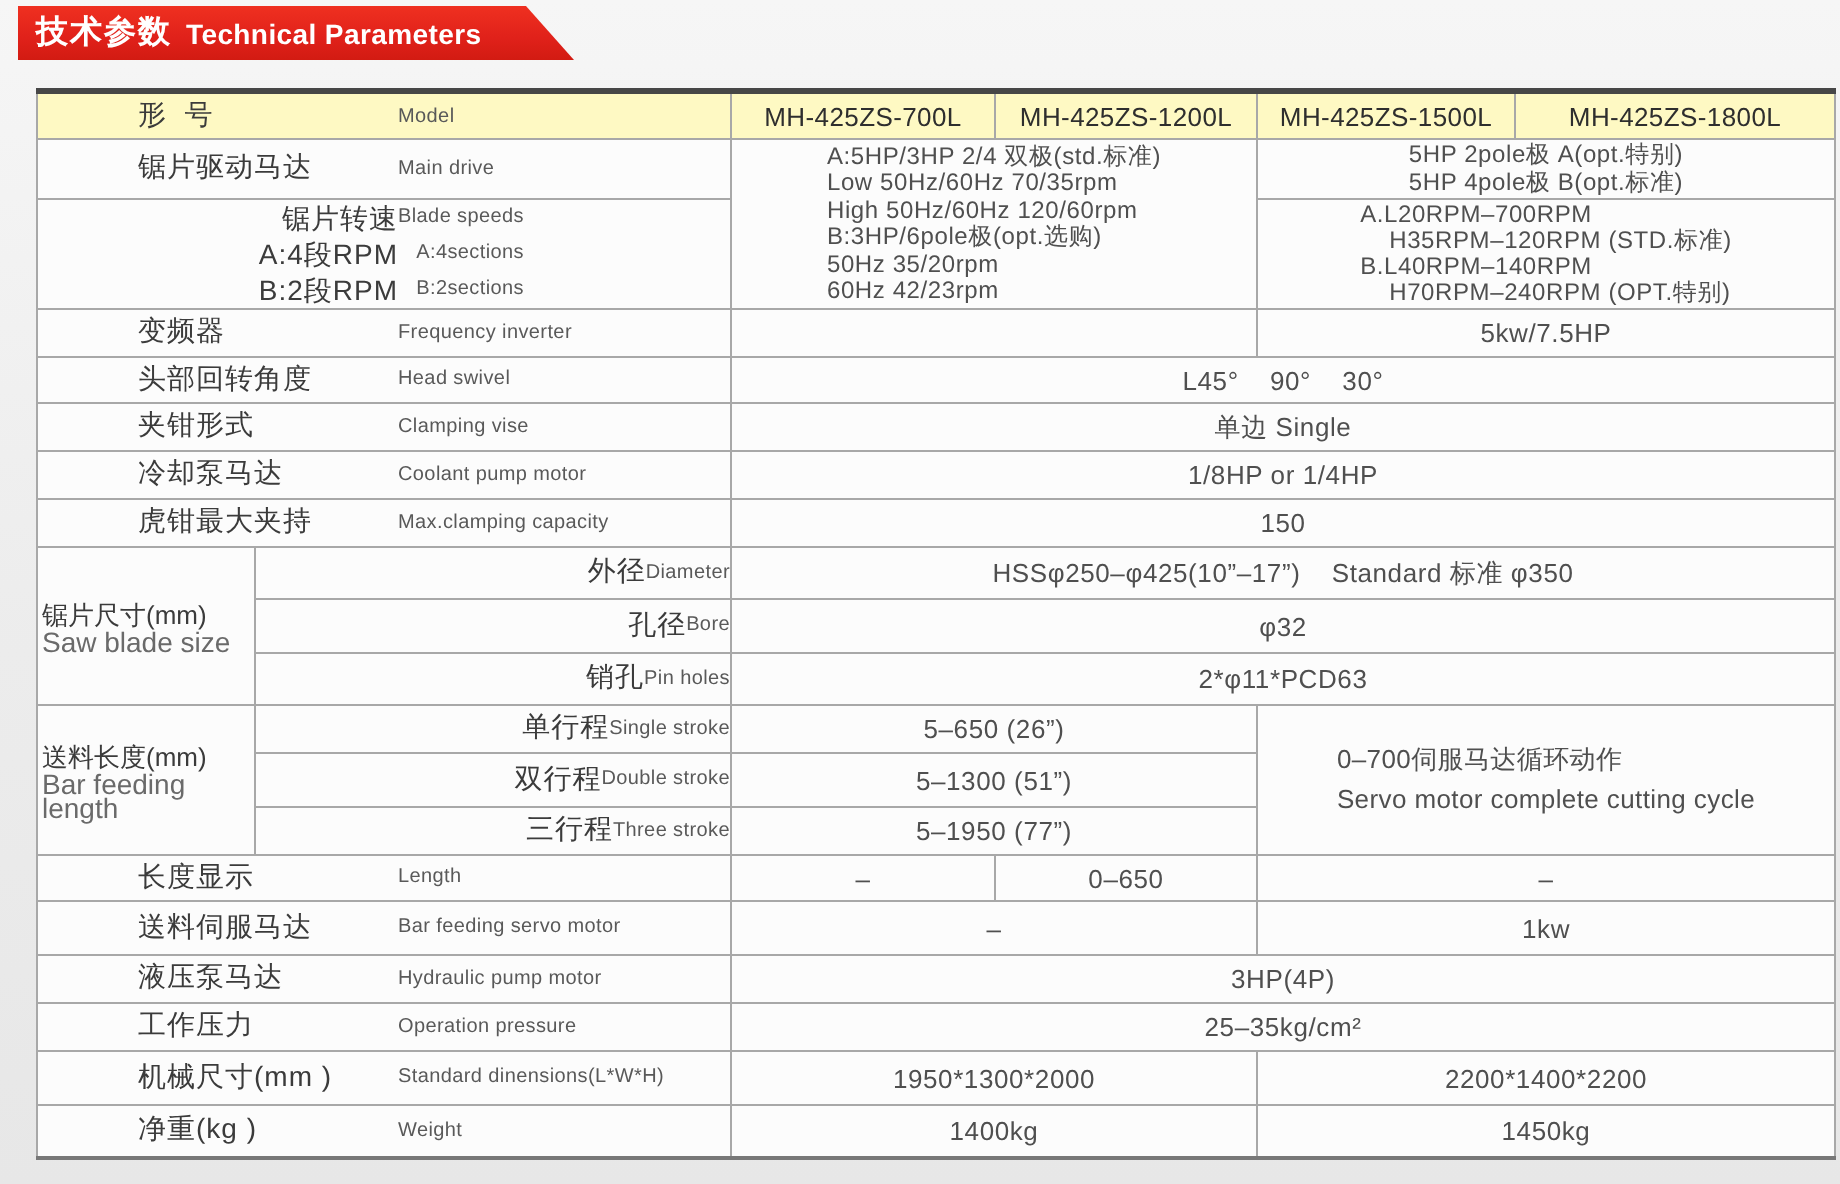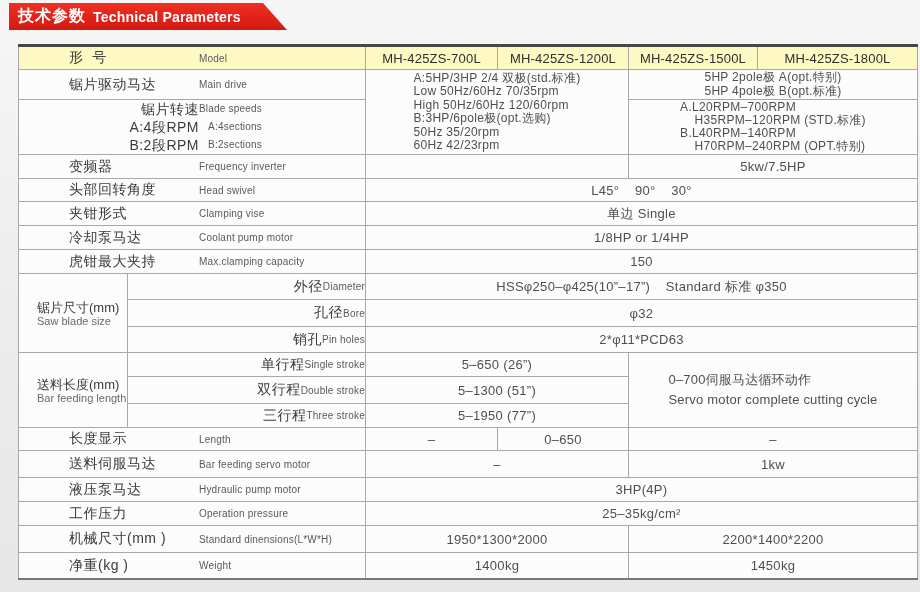--- a/index.html
+++ b/index.html
@@ -41,23 +41,23 @@
   
   .h24{height:24px}.h30{height:30px}.h54{height:54px}.h25{height:24px}
   .h23{height:23px}.h26{height:26px}.h27{height:27px}
   
   td.lbl,th.lbl{text-align:left;padding-left:50px;}
   .lbl .zh{display:inline-block;width:130px;font-size:14px;color:#3b3b3b;vertical-align:middle;letter-spacing:.5px;}
   .lbl .en{display:inline-block;font-size:10px;color:#595959;vertical-align:middle;letter-spacing:.2px;}
   tr.bs .lbl .zh{line-height:18px;text-align:right;}
   tr.bs .lbl .en{line-height:18px;text-align:right;}
   
-  td.grp{text-align:left;padding-left:18px;}
+  td.grp{text-align:left;padding-left:2px;}
   .grp .zh{display:block;font-size:13px;color:#3b3b3b;line-height:15px;}
-  .grp .en{display:block;font-size:11px;color:#6a6a6a;line-height:12px;}
+  .grp .en{display:block;font-size:14px;color:#6a6a6a;line-height:12px;}
   
   td.sub{text-align:right;padding-left:10px;}
   .sub .zh{display:inline-block;width:61px;font-size:14px;color:#3b3b3b;vertical-align:middle;letter-spacing:.5px;}
   .sub .en{display:inline-block;font-size:10px;color:#595959;vertical-align:middle;letter-spacing:.2px;}
   
   td.val{text-align:center;font-size:13px;color:#4f4f4f;letter-spacing:.3px;}
   .ml{white-space:pre-line;}
   .inner{display:inline-block;text-align:left;white-space:pre-line;}
   td.small{font-size:12px;}
   td.small .inner{line-height:13.5px;}

